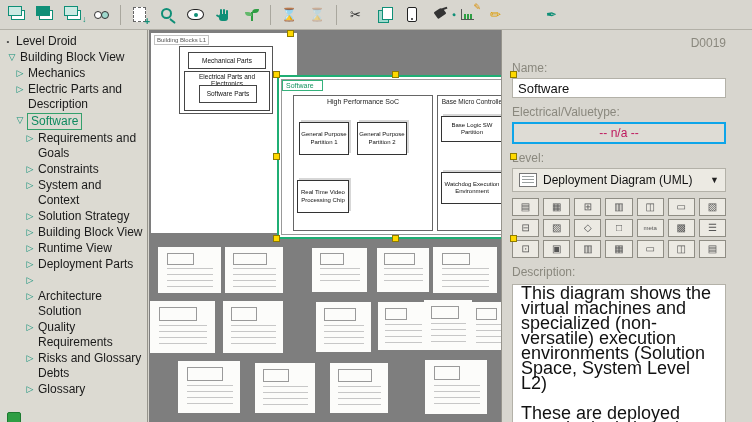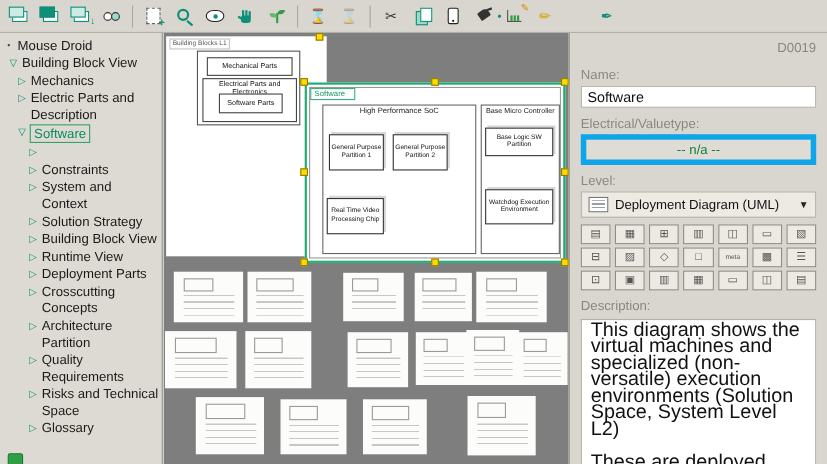--- a/index.html
+++ b/index.html
@@ -125,29 +125,29 @@
   .t1{left:9px;top:217px;width:63px;height:46px}  .t2{left:76px;top:217px;width:58px;height:46px}
   .t3{left:163px;top:218px;width:55px;height:44px}.t4{left:228px;top:218px;width:52px;height:44px}
   .t5{left:284px;top:217px;width:64px;height:46px}.t6{left:1px;top:271px;width:65px;height:52px}
   .t7{left:74px;top:271px;width:60px;height:52px} .t8{left:167px;top:272px;width:55px;height:50px}
   .t9{left:229px;top:272px;width:50px;height:48px}.t10{left:275px;top:270px;width:48px;height:50px}
   .t11{left:321px;top:272px;width:46px;height:48px}.t12{left:29px;top:331px;width:62px;height:52px}
   .t13{left:106px;top:333px;width:60px;height:50px}.t14{left:181px;top:333px;width:58px;height:50px}
   .t15{left:276px;top:330px;width:62px;height:54px}
 
   
-  .props{position:absolute;top:30px;right:0;width:235px;height:392px;box-sizing:border-box;
+  .props{position:absolute;top:30px;right:16px;width:235px;height:392px;box-sizing:border-box;
          background:#d8d6cf;border-left:1px solid #96948c;padding:6px 10px 0 10px;
          display:flex;flex-direction:column}
   .docid{text-align:right;color:#8a887e;margin-bottom:4px}
   .flabel{color:#8a887e;margin:7px 0 3px}
   .finput{width:100%;box-sizing:border-box;height:20px;border:1px solid #b3b1a8;background:#fff;
           font:13px "Liberation Sans",sans-serif;padding:1px 5px;color:#111}
-  .fna{height:18px;display:flex;align-items:center;justify-content:center;color:#15803d;
-       background:#dedcd5;border:5px solid #0ea5e9}
+  .fna{height:18px;display:flex;align-items:center;justify-content:center;color:#be185d;
+       background:#dedcd5;border:2px solid #0ea5e9}
   .fdrop{height:22px;background:#eceae3;border:1px solid #b3b1a8;display:flex;align-items:center;
          gap:6px;padding:0 6px;cursor:pointer}
   .dicon{width:16px;height:12px;border:1px solid #777;background:#fff;position:relative;flex:0 0 16px}
   .dicon::after{content:"";position:absolute;inset:2px;
       background:repeating-linear-gradient(180deg,#9aa0a0 0 1px,transparent 1px 3px)}
   .dlabel{flex:1;color:#111}
   .darrow{font-size:9px;color:#222}
   .palette{display:grid;grid-template-columns:repeat(7,1fr);gap:3px 4px;margin-top:6px}
   .pal{height:16px;border:1px solid #8f8d84;background:#eceae3;display:flex;align-items:center;
        justify-content:center;font-size:10px;line-height:1;color:#555;cursor:pointer}
@@ -219,40 +219,41 @@
   <button class="tbtn">
       <span class="i-glyph c-nib">✒</span>
     </button>
 </div>
 
 <div class="tree">
 
   <div class="tree-cut"></div>
 <div class="titem lvl0">
       <span class="arr">•</span>
-      <span class="lbl">Mouse Droid</span>
+      <span class="lbl">Level Droid</span>
     </div>
     <div class="titem lvl1">
       <span class="arr">▽</span>
       <span class="lbl">Building Block View</span>
     </div>
     <div class="titem lvl2">
       <span class="arr">▷</span>
       <span class="lbl">Mechanics</span>
     </div>
     <div class="titem lvl2">
       <span class="arr">▷</span>
       <span class="lbl">Electric Parts and Description</span>
     </div>
     <div class="titem lvl2 selected">
       <span class="arr">▽</span>
       <span class="lbl">Software</span>
     </div>
     <div class="titem lvl3">
       <span class="arr">▷</span>
+      <span class="lbl">Requirements and Goals</span>
     </div>
     <div class="titem lvl3">
       <span class="arr">▷</span>
       <span class="lbl">Constraints</span>
     </div>
     <div class="titem lvl3">
       <span class="arr">▷</span>
       <span class="lbl">System and Context</span>
     </div>
     <div class="titem lvl3">
@@ -266,33 +267,32 @@
     <div class="titem lvl3">
       <span class="arr">▷</span>
       <span class="lbl">Runtime View</span>
     </div>
     <div class="titem lvl3">
       <span class="arr">▷</span>
       <span class="lbl">Deployment Parts</span>
     </div>
     <div class="titem lvl3">
       <span class="arr">▷</span>
-      <span class="lbl">Crosscutting Concepts</span>
-    </div>
-    <div class="titem lvl3">
-      <span class="arr">▷</span>
-      <span class="lbl">Architecture Partition</span>
+    </div>
+    <div class="titem lvl3">
+      <span class="arr">▷</span>
+      <span class="lbl">Architecture Solution</span>
     </div>
     <div class="titem lvl3">
       <span class="arr">▷</span>
       <span class="lbl">Quality Requirements</span>
     </div>
     <div class="titem lvl3">
       <span class="arr">▷</span>
-      <span class="lbl">Risks and Technical Space</span>
+      <span class="lbl">Risks and Glossary Debts</span>
     </div>
     <div class="titem lvl3">
       <span class="arr">▷</span>
       <span class="lbl">Glossary</span>
     </div>
   </div>
 
 <div class="canvas">
 
   <div class="page1">

